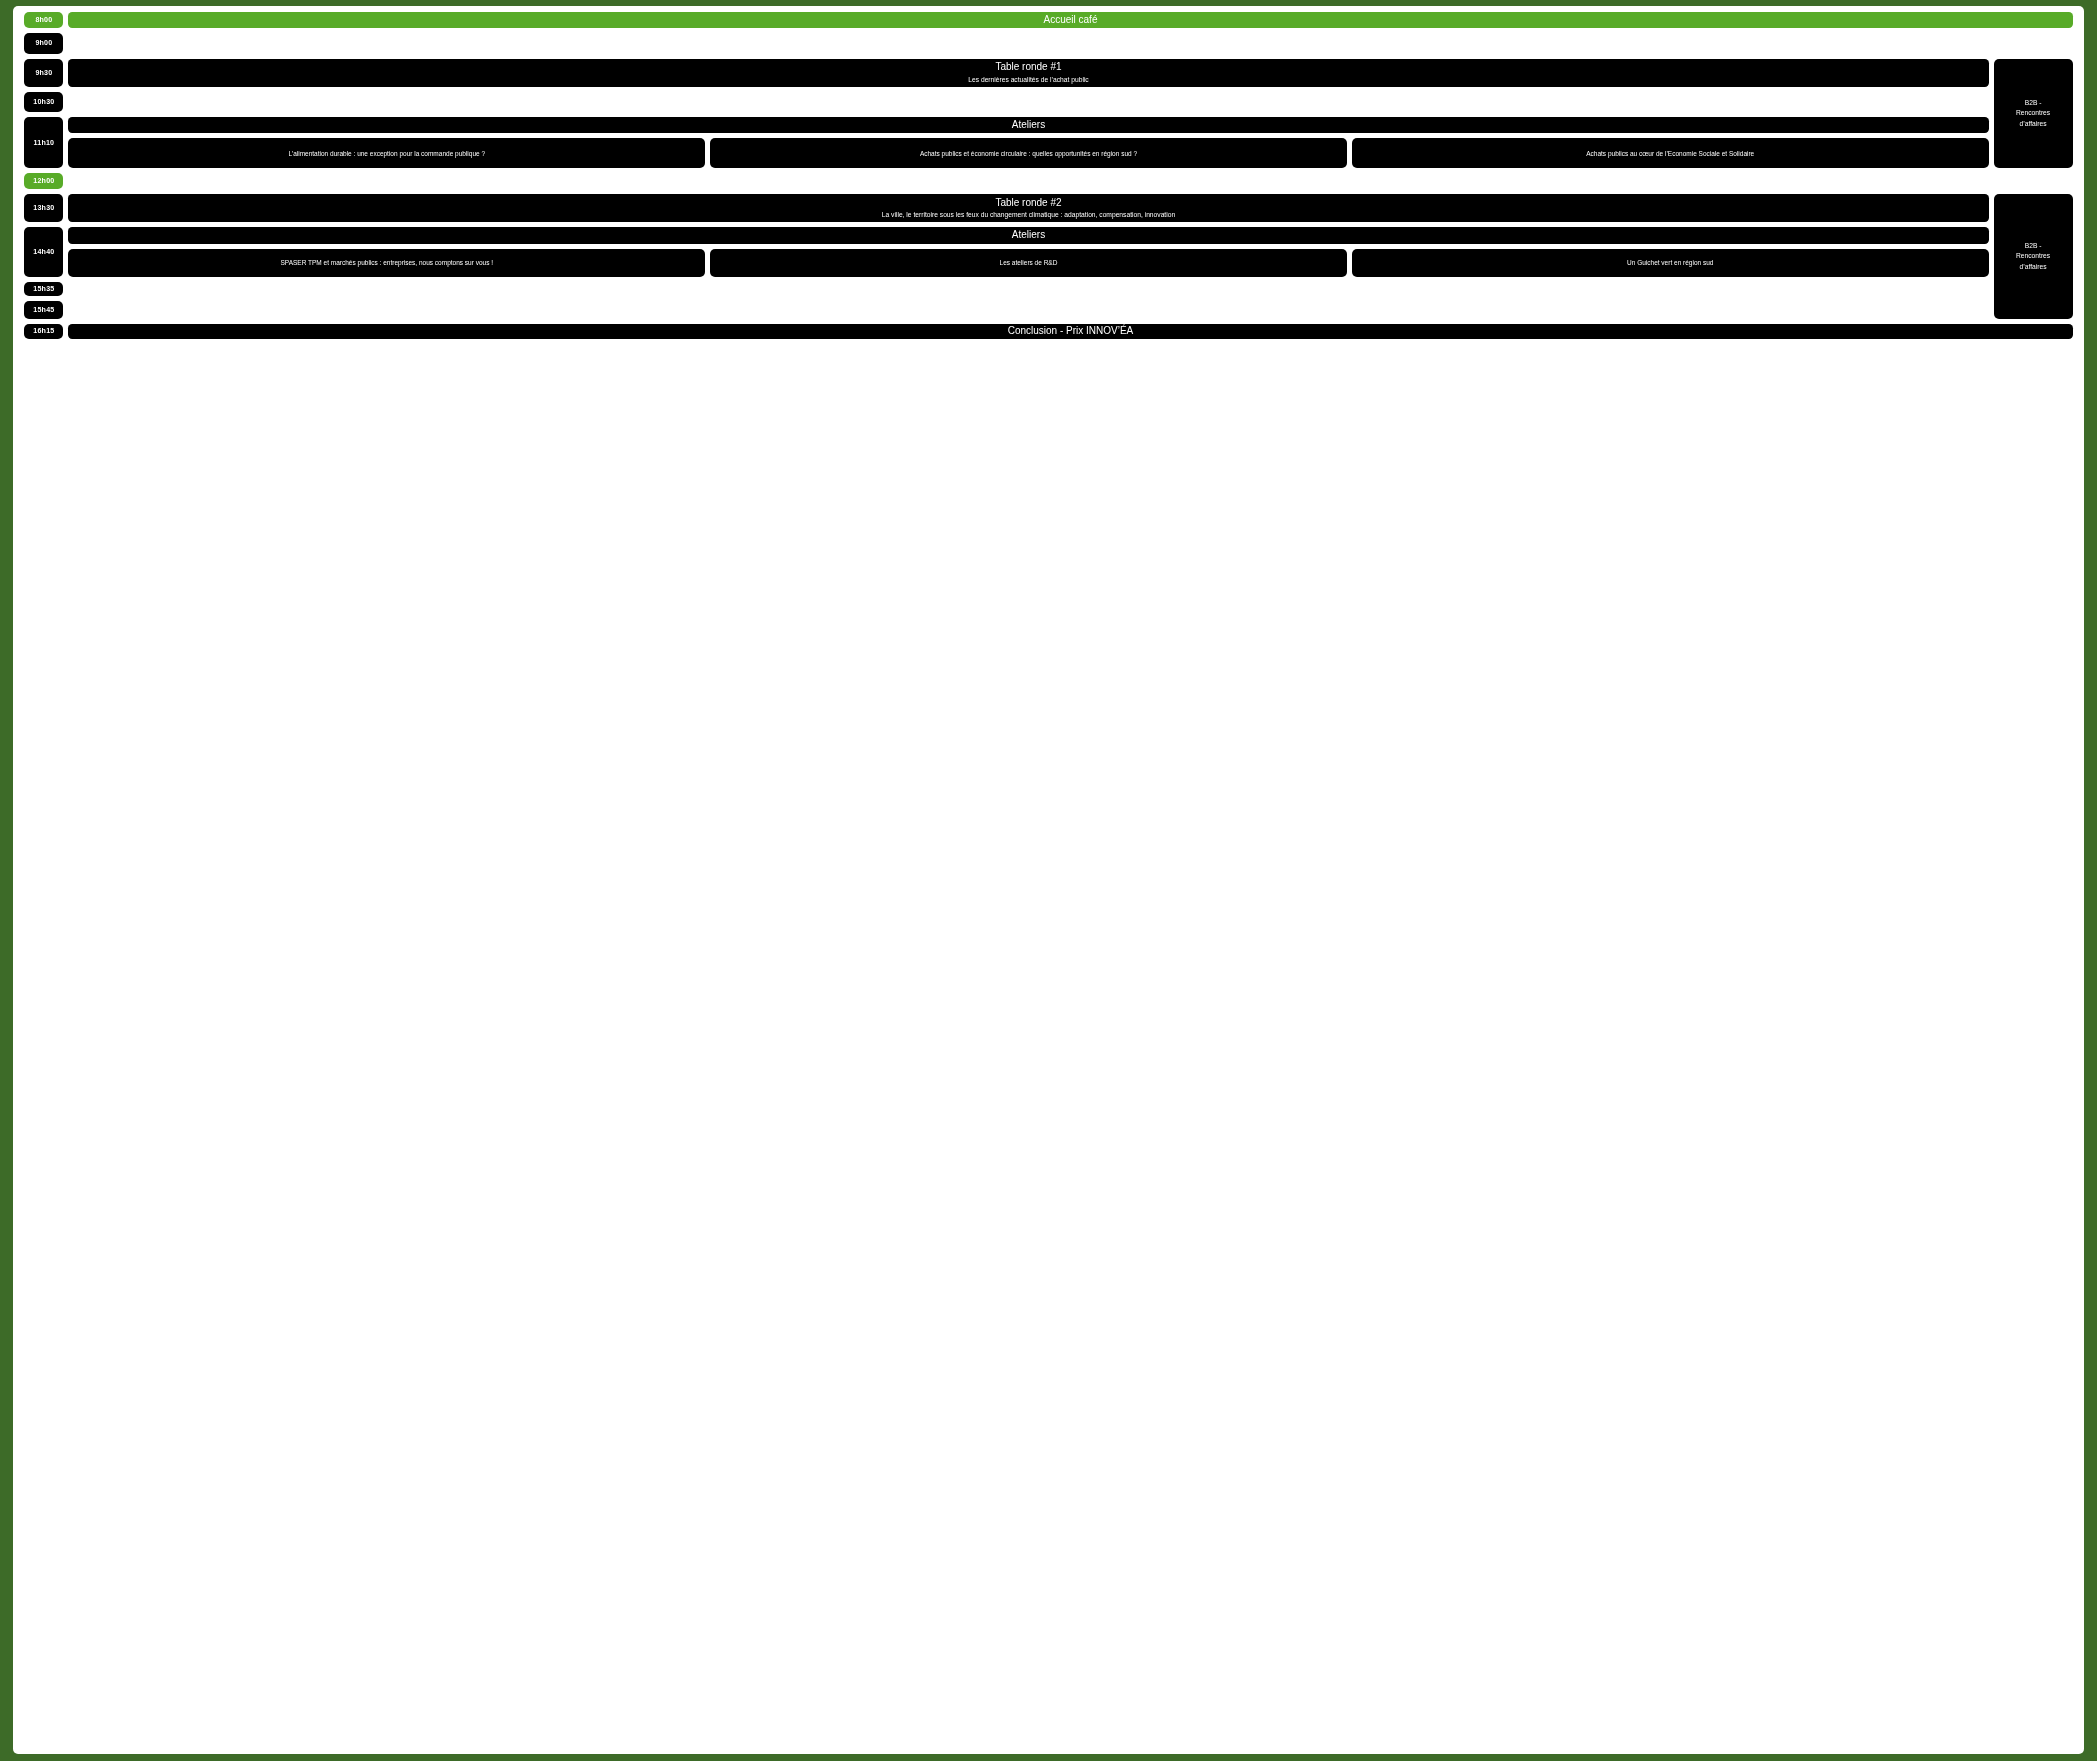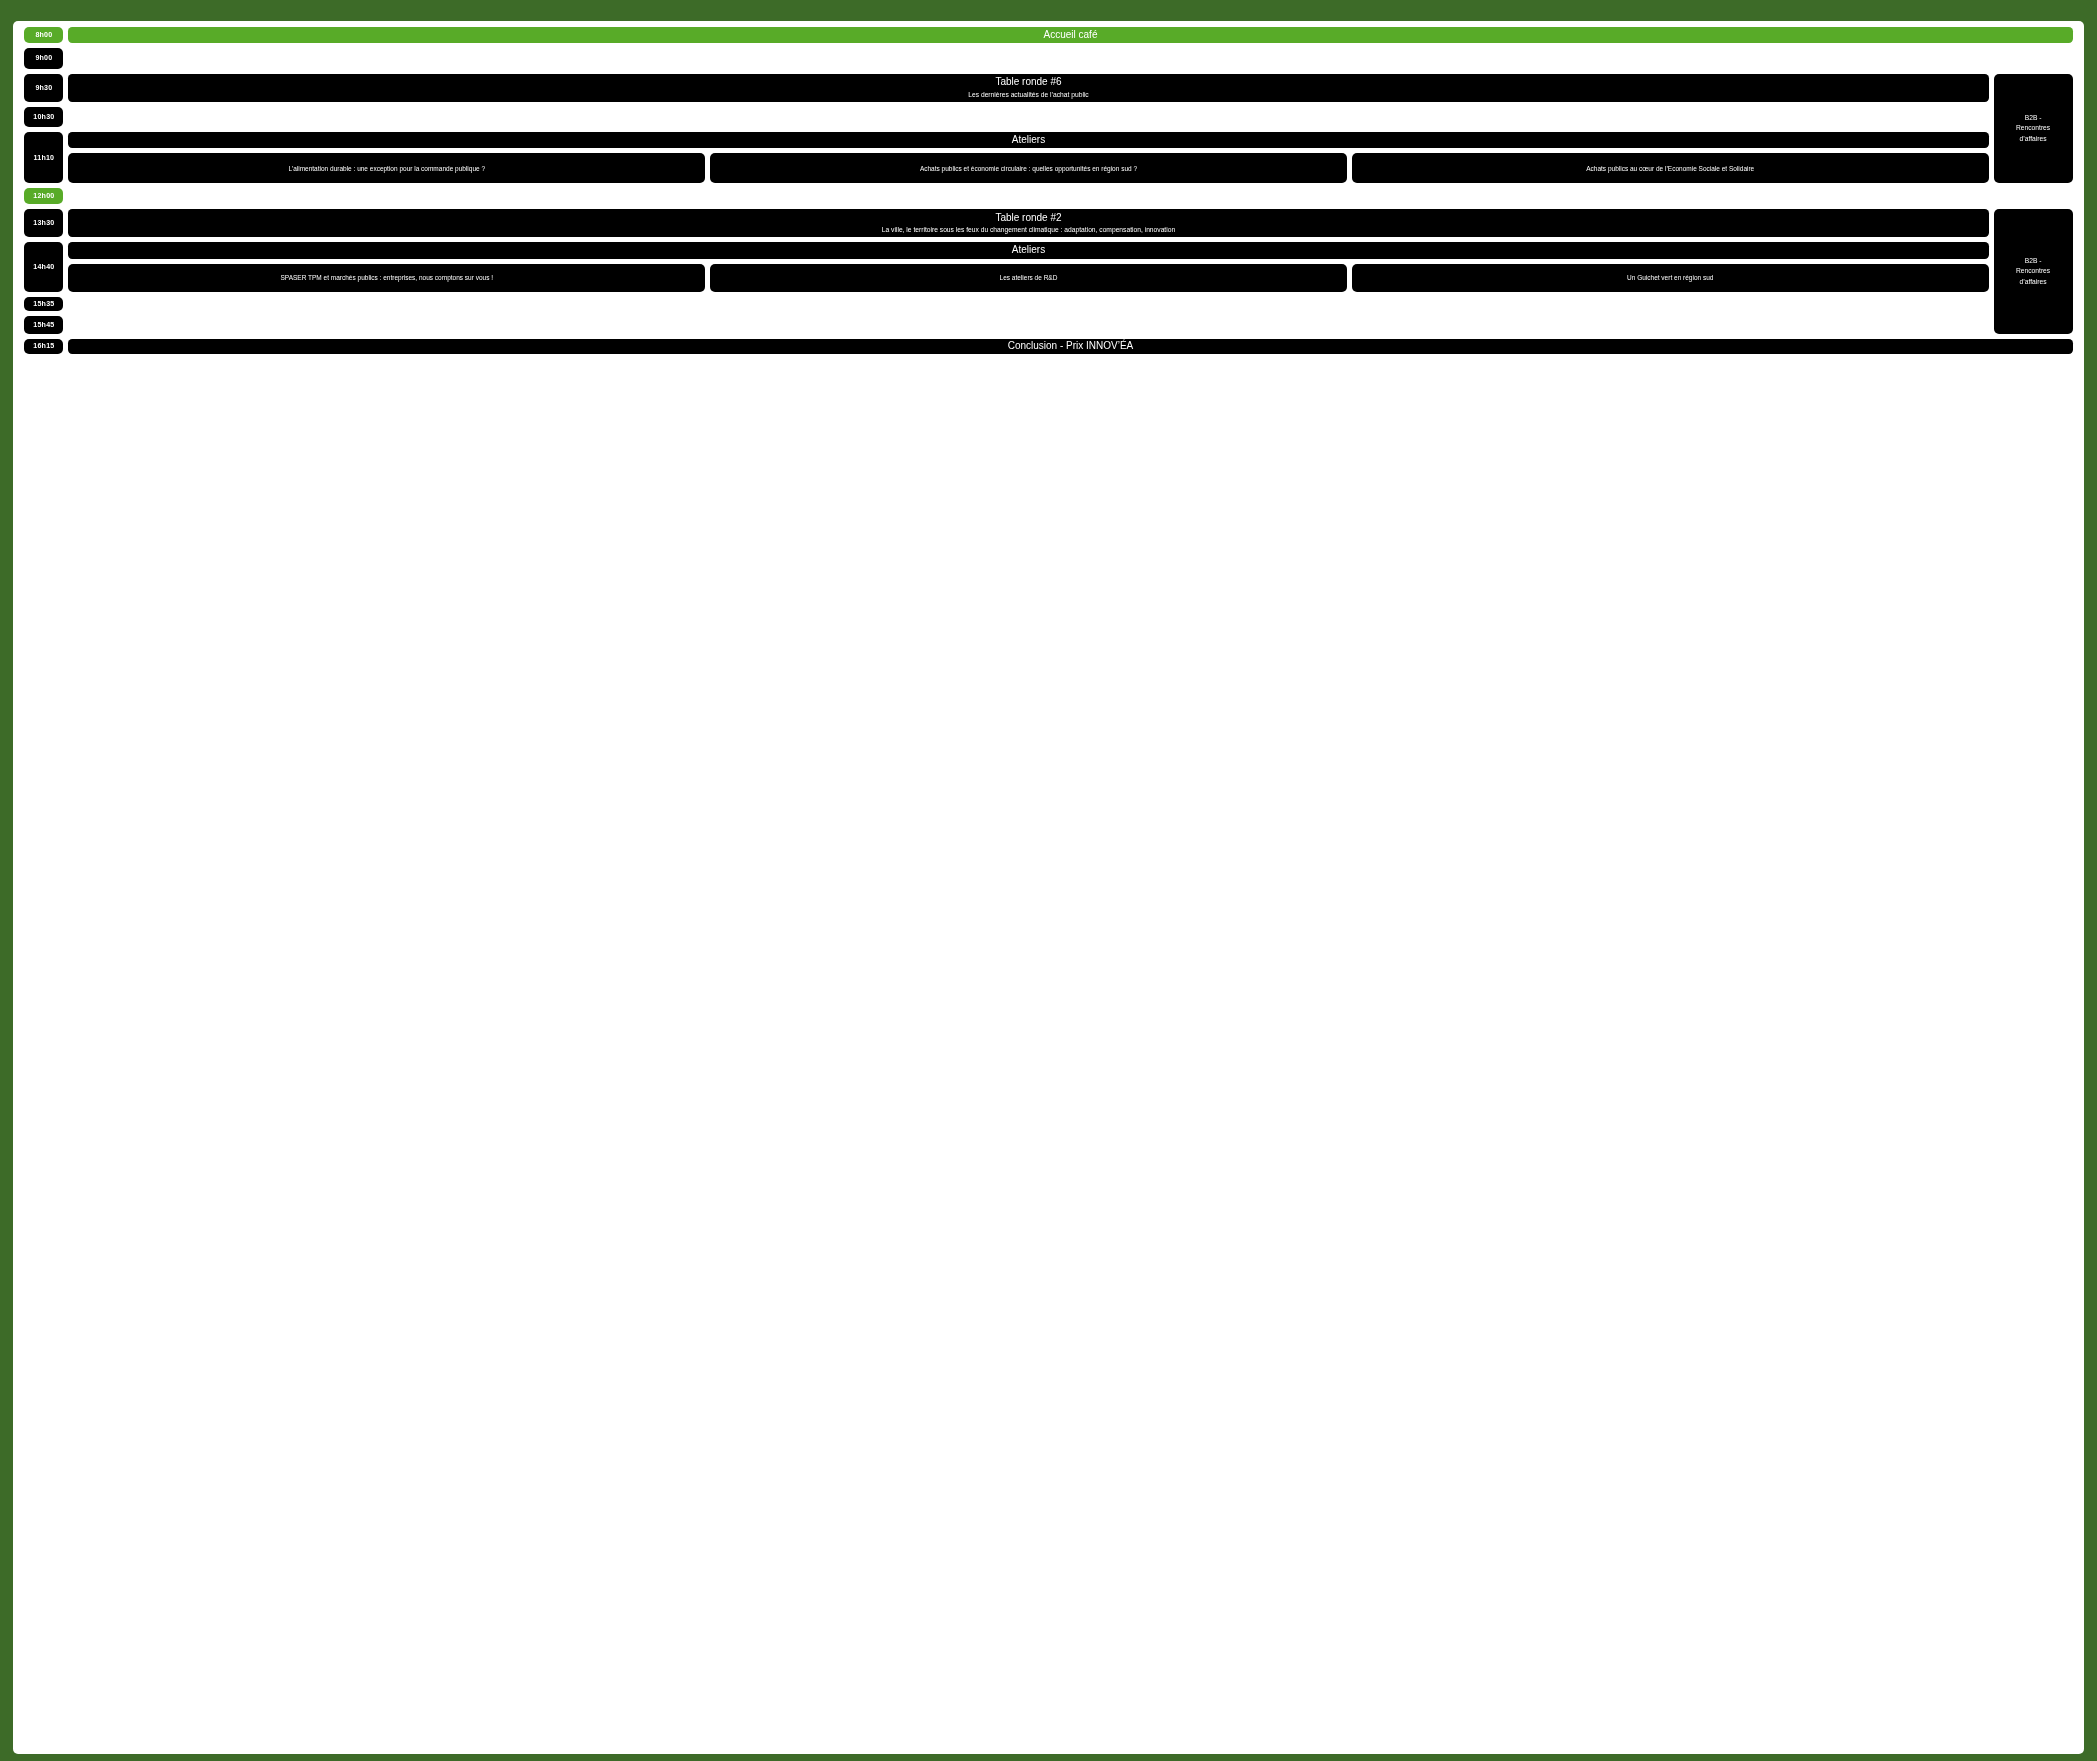--- a/index.html
+++ b/index.html
@@ -11,21 +11,20 @@
     overflow: hidden;
     font-family: "Liberation Sans", sans-serif;
   }
   .card {
     position: absolute;
     left: 13.4px; top: 6.3px; right: 13.4px; bottom: 6.7px;
     background: #ffffff;
     border-radius: 5px;
     padding: 5.9px 11px;
     box-sizing: border-box;
-    margin-top: 15px;
   }
   .grid {
     display: grid;
     width: 100%;
     height: 100%;
     grid-template-columns: 39px 1fr 1fr 1fr 79px;
     grid-template-rows: 16px 20.6px 28px 20.6px 16px 30px 16px 28px 16.4px 28.5px 14px 17.6px 15px;
     gap: 5px;
   }
   .cell {
@@ -61,21 +60,21 @@
       </div>
 
     <div class="cell time" style="grid-column:1;grid-row:2">
         <span>9h00</span>
       </div>
 
     <div class="cell time" style="grid-column:1;grid-row:3">
         <span>9h30</span>
       </div>
     <div class="cell" style="grid-column:2/5;grid-row:3">
-      <span class="title">Table ronde #6</span>
+      <span class="title">Table ronde #1</span>
       <span class="subtitle">Les dernières actualités de l’achat public</span>
     </div>
     <div class="cell b2b" style="grid-column:5;grid-row:3/7">
       <span>B2B -</span>
       <span>Rencontres</span>
       <span>d’affaires</span>
     </div>
 
     <div class="cell time" style="grid-column:1;grid-row:4">
         <span>10h30</span>

